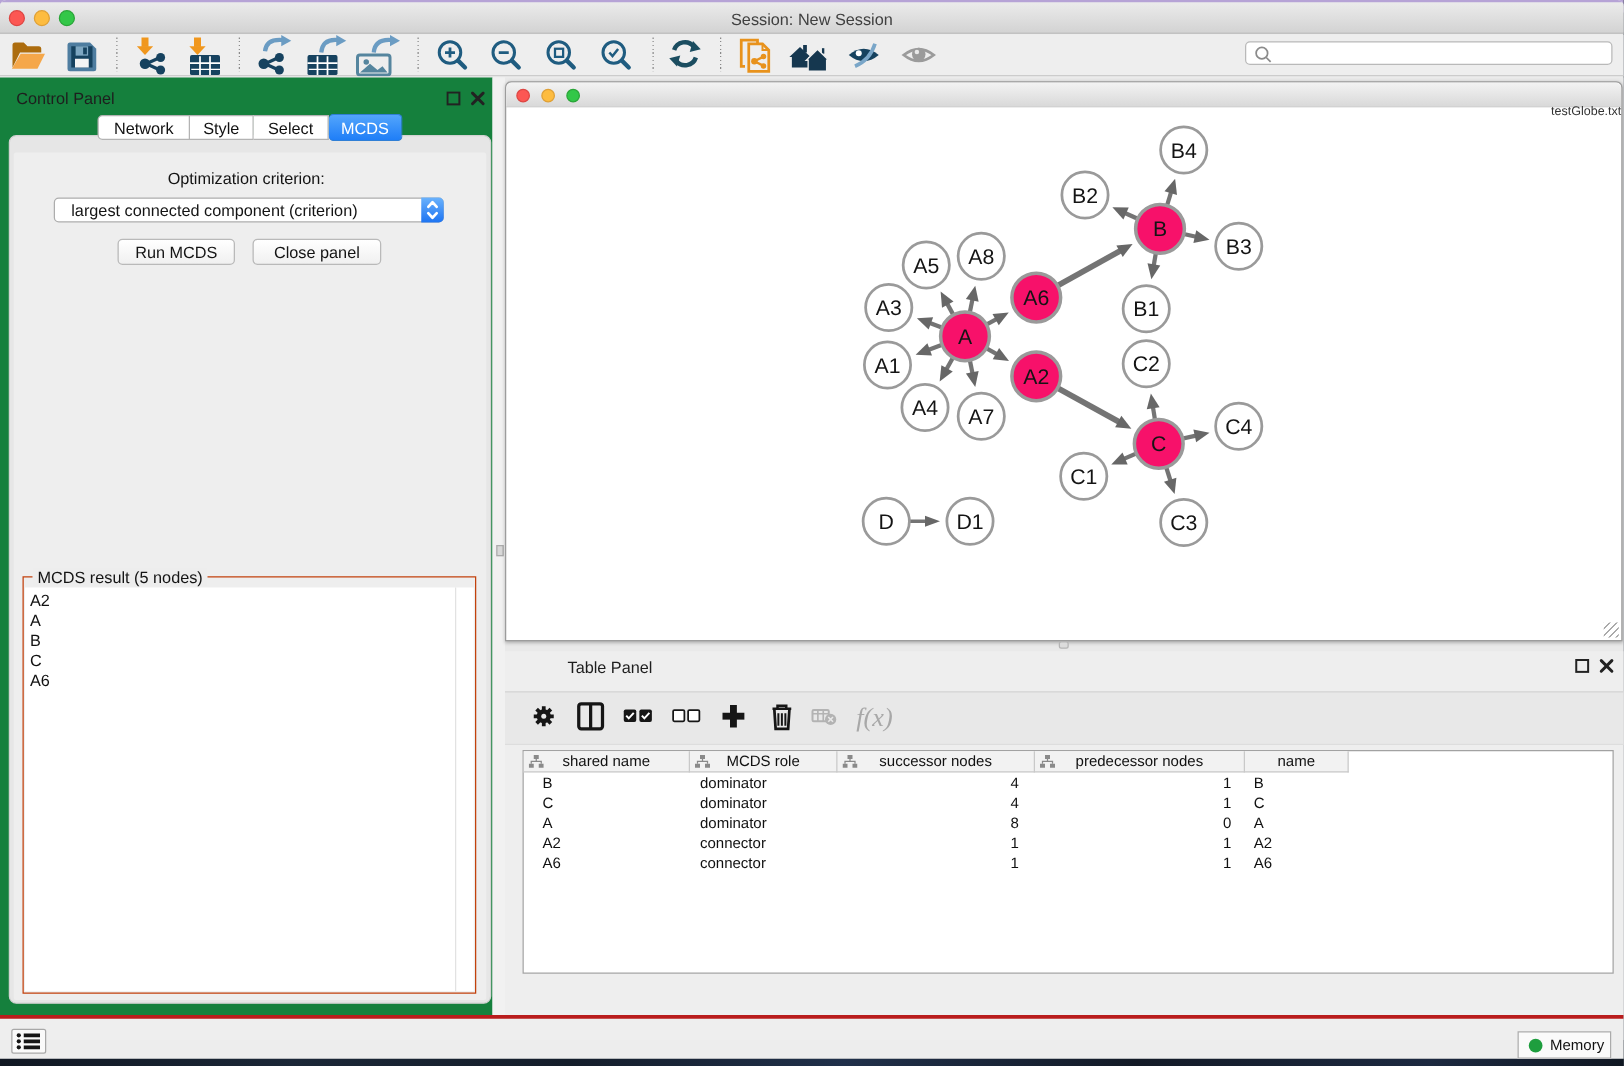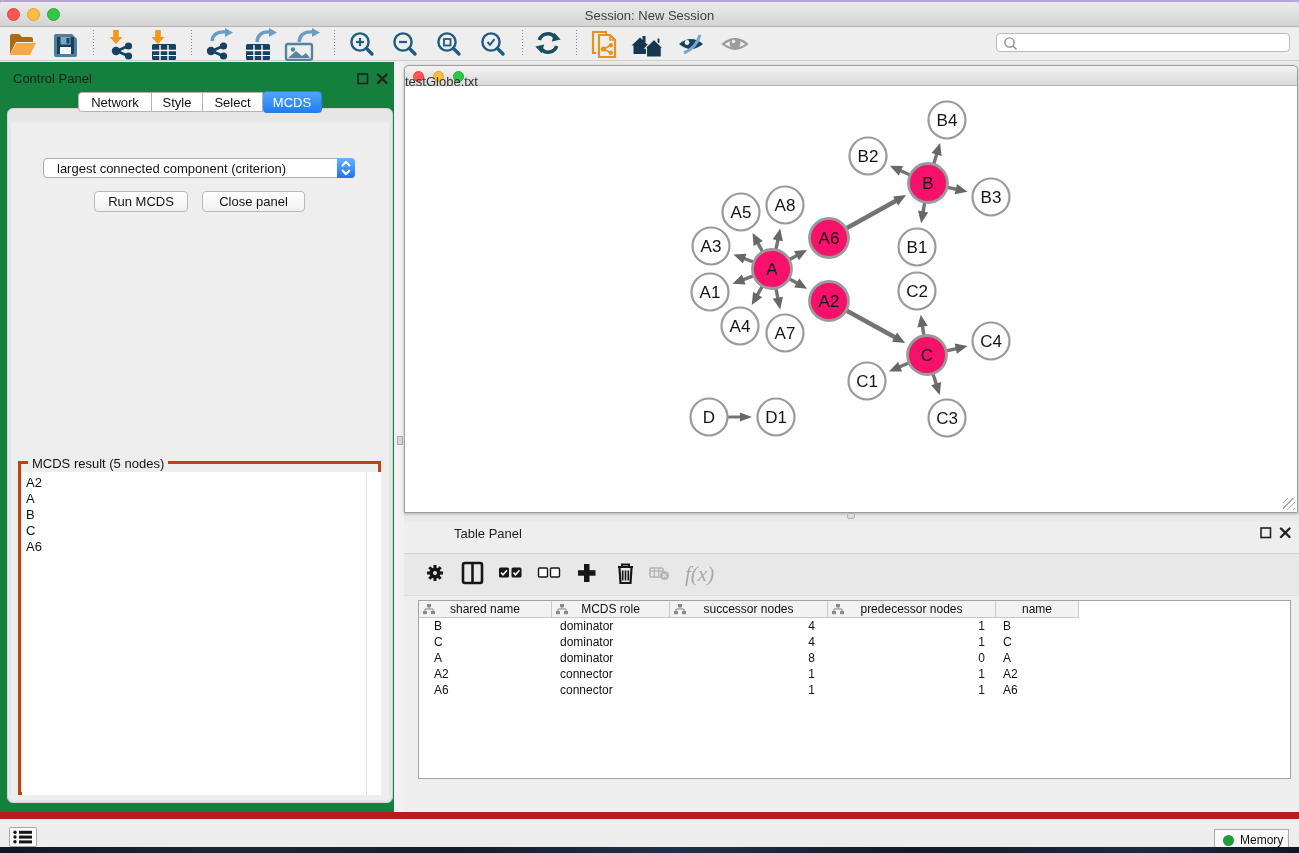--- a/index.html
+++ b/index.html
@@ -21,44 +21,44 @@
 .tabs { position:absolute; display:flex; height:20px; align-items:flex-start; }
 .tab { font-size:13px; color:#111; background:#fff; border:1px solid #b3b3b3; border-left:none; height:20px; line-height:19px; text-align:center; white-space:nowrap; overflow:hidden; }
 .tab.first { border-left:1px solid #b3b3b3; border-radius:4px 0 0 4px; }
 .tab.last { border-radius:0 4px 4px 0; }
 .tab.sel { background:linear-gradient(#53a5fc,#1f7ef7); color:#fff; border-color:#2f7fd6; height:22px; margin-top:-1px; line-height:21px; border-radius:4px; }
 #optlabel { position:absolute; left:0; top:73px; width:100%; text-align:center; font-size:13px; color:#141414; }
 #combo { position:absolute; left:43px; top:96px; width:312px; height:20px; background:#fff; border:1px solid #adadad; border-radius:4px; }
 #combo .txt { position:absolute; left:13px; top:2px; font-size:13px; color:#141414; }
 #combo .cap { position:absolute; right:-1px; top:-1px; width:18px; height:20px; border-radius:0 4px 4px 0; background:linear-gradient(#6ab2fc,#1d74f2); }
 .btn { position:absolute; height:21px; background:linear-gradient(#ffffff,#f0f0f0); border:1px solid #b9b9b9; border-radius:4px; font-size:13px; color:#141414; text-align:center; line-height:19px; }
-#fieldset { position:absolute; left:18px; top:399px; width:363px; height:334px; border:3px solid #c2410c; }
+#fieldset { position:absolute; left:18px; top:399px; width:363px; height:334px; border:1px solid #c2410c; }
 #legend { position:absolute; left:7px; top:-8px; background:#ededed; padding:0 4px; font-size:13px; color:#141414; }
 #mcdslist { position:absolute; left:1px; top:8px; width:359px; height:323px; background:#fff; font-size:13px; color:#111; padding-top:3px; }
 #mcdslist .sb { position:absolute; right:14px; top:0; width:1px; height:100%; background:#e2e2e2; }
 #mcdslist div.it { padding-left:4px; height:16px; line-height:16px; }
 #divider { position:absolute; left:394px; top:62px; width:10px; height:750px; background:#f1f1f1; }
 #divhandle { position:absolute; left:397px; top:436px; width:6px; height:9px; background:#d8d8d8; border:1px solid #ababab; }
 #mdi { position:absolute; left:404px; top:62px; width:895px; height:750px; background:#e9e9e9; }
 #netwin { position:absolute; left:404px; top:65px; width:894px; height:448px; background:#fff; border:1px solid #9c9c9c; border-radius:5px 5px 0 0; box-shadow:0 1px 3px rgba(0,0,0,.25); }
 #nettitle { position:absolute; left:0; top:0; width:100%; height:20px; background:linear-gradient(#f3f3f3,#d9d9d9); border-bottom:1px solid #b7b7b7; border-radius:5px 5px 0 0; }
-#nettitle .t { position:absolute; top:8px; width:100%; text-align:left; font-size:13px; color:#333; }
+#nettitle .t { position:absolute; top:18px; width:100%; text-align:right; font-size:10px; color:#333; }
 .tl2 { position:absolute; top:5px; width:11px; height:11px; border-radius:50%; }
 #grip { position:absolute; right:2px; bottom:2px; width:12px; height:12px; background:repeating-linear-gradient(135deg, transparent 0 3px, #aaa 3px 4px); }
 #bothandle { position:absolute; left:847px; top:513px; width:8px; height:6px; background:#dcdcdc; border:1px solid #b5b5b5; border-radius:2px; }
 #tablepanel { position:absolute; left:404px; top:521px; width:895px; height:291px; background:#eeeeee; }
 #tp-title { position:absolute; left:11px; top:5px; font-size:13px; color:#1e1e1e;margin-left:39px; }
 #tp-toolbar { position:absolute; left:0; top:32px; width:895px; height:43px; background:#e8e8e8; border-top:1px solid #d4d4d4; border-bottom:1px solid #dddddd; }
 #tbl { position:absolute; left:14px; top:79px; width:873px; height:179px; background:#fff; border:1px solid #a2a2a2; font-size:12px; color:#111; }
 #thead { position:absolute; left:0; top:0; width:660px; height:17px; background:#f2f2f2; border-bottom:1px solid #c9c9c9; }
 .th { position:absolute; top:0; height:17px; border-right:1px solid #c9c9c9; text-align:center; line-height:17px; font-size:12px; color:#111; }
 .rowtxt { position:absolute; height:16px; line-height:16px; }
 .num { text-align:right; }
 #bottabs { position:absolute; left:269px; top:269px; display:flex; height:21px; }
-#statusbar { position:absolute; left:0; top:812px; width:1299px; height:20px; background:#eeeeee; border-top:7px solid #b91c1c; }
+#statusbar { position:absolute; left:0; top:812px; width:1299px; height:20px; background:#eeeeee; border-top:3px solid #b91c1c; }
 #listbtn { position:absolute; left:9px; top:8px; width:28px; height:20px; background:#fafafa; border:1px solid #a8a8a8; border-radius:2px; }
 #membtn { position:absolute; right:10px; top:10px; width:75px; height:22px; background:#fafafa; border:1px solid #ababab; font-size:12px; color:#111; }
 #membtn .dot { position:absolute; left:8px; top:5px; width:11px; height:11px; border-radius:50%; background:#1e9e3e; }
 #membtn .t { position:absolute; left:25px; top:3px; }
 #bottomstrip { position:absolute; left:0; top:847px; width:1299px; height:6px; background:linear-gradient(90deg,#101722 0%,#1b2737 18%,#141d2a 35%,#20304a 52%,#131a26 70%,#1c2940 88%,#101722 100%); }
 </style>
 </head>
 <body>
 <div id="bottomstrip"></div>
 <div id="deskline"></div>
@@ -213,20 +213,21 @@
   </svg>
   <div id="cp-body">
     <div id="cp-inner"></div>
   </div>
   <div class="tabs" style="left:78px;top:30px">
     <div class="tab first" style="width:74px">Network</div>
     <div class="tab" style="width:51px">Style</div>
     <div class="tab" style="width:60px">Select</div>
     <div class="tab last sel" style="width:59px">MCDS</div>
   </div>
+  <div id="optlabel">Optimization criterion:</div>
   <div id="combo">
     <div class="txt">largest connected component (criterion)</div>
     <div class="cap">
       <svg width="18" height="20" viewBox="0 0 18 20" style="position:absolute;left:0;top:0">
         <path d="M5.6,7.5 L9,3.8 L12.4,7.5" stroke="#fff" stroke-width="2.1" fill="none" stroke-linecap="round" stroke-linejoin="round"></path>
         <path d="M5.6,12.5 L9,16.2 L12.4,12.5" stroke="#fff" stroke-width="2.1" fill="none" stroke-linecap="round" stroke-linejoin="round"></path>
       </svg>
     </div>
   </div>
   <div class="btn" style="left:94px;top:129px;width:94px">Run MCDS</div>

